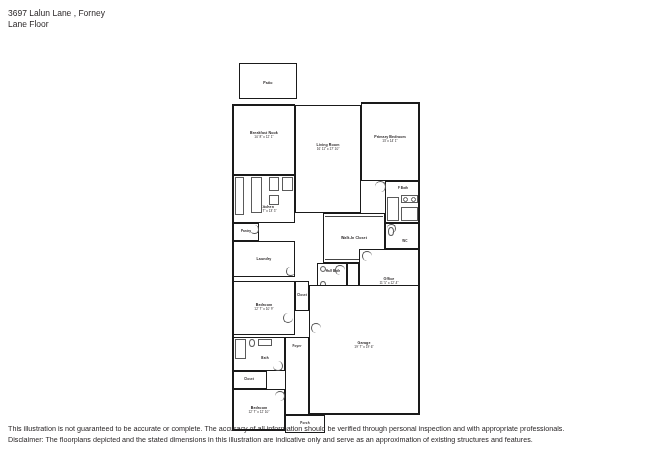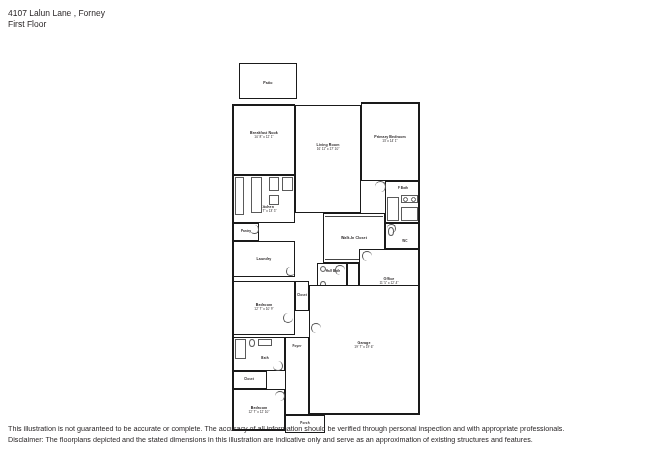--- a/index.html
+++ b/index.html
@@ -117,22 +117,22 @@
     border: .7px solid #5a5a5a;
     background: #ffffff;
   }
   .fx.round { border-radius: 50%; }
   .fx.oval { border-radius: 50%; }
 </style>
 </head>
 <body>
 
 <div id="header">
-  <div class="addr">4107 Lalun Lane , Forney</div>
-  <div class="floor">First Floor</div>
+  <div class="addr">3697 Lalun Lane , Forney</div>
+  <div class="floor">Lane Floor</div>
 </div>
 
 <div id="plan">
 
   <div class="room thick" style="left:14px;top:8px;width:58px;height:36px;"></div>
   <div class="lbl" style="left:43px;top:28px;">
     <span class="n">Patio</span>
     <span class="d"></span>
   </div>
 

